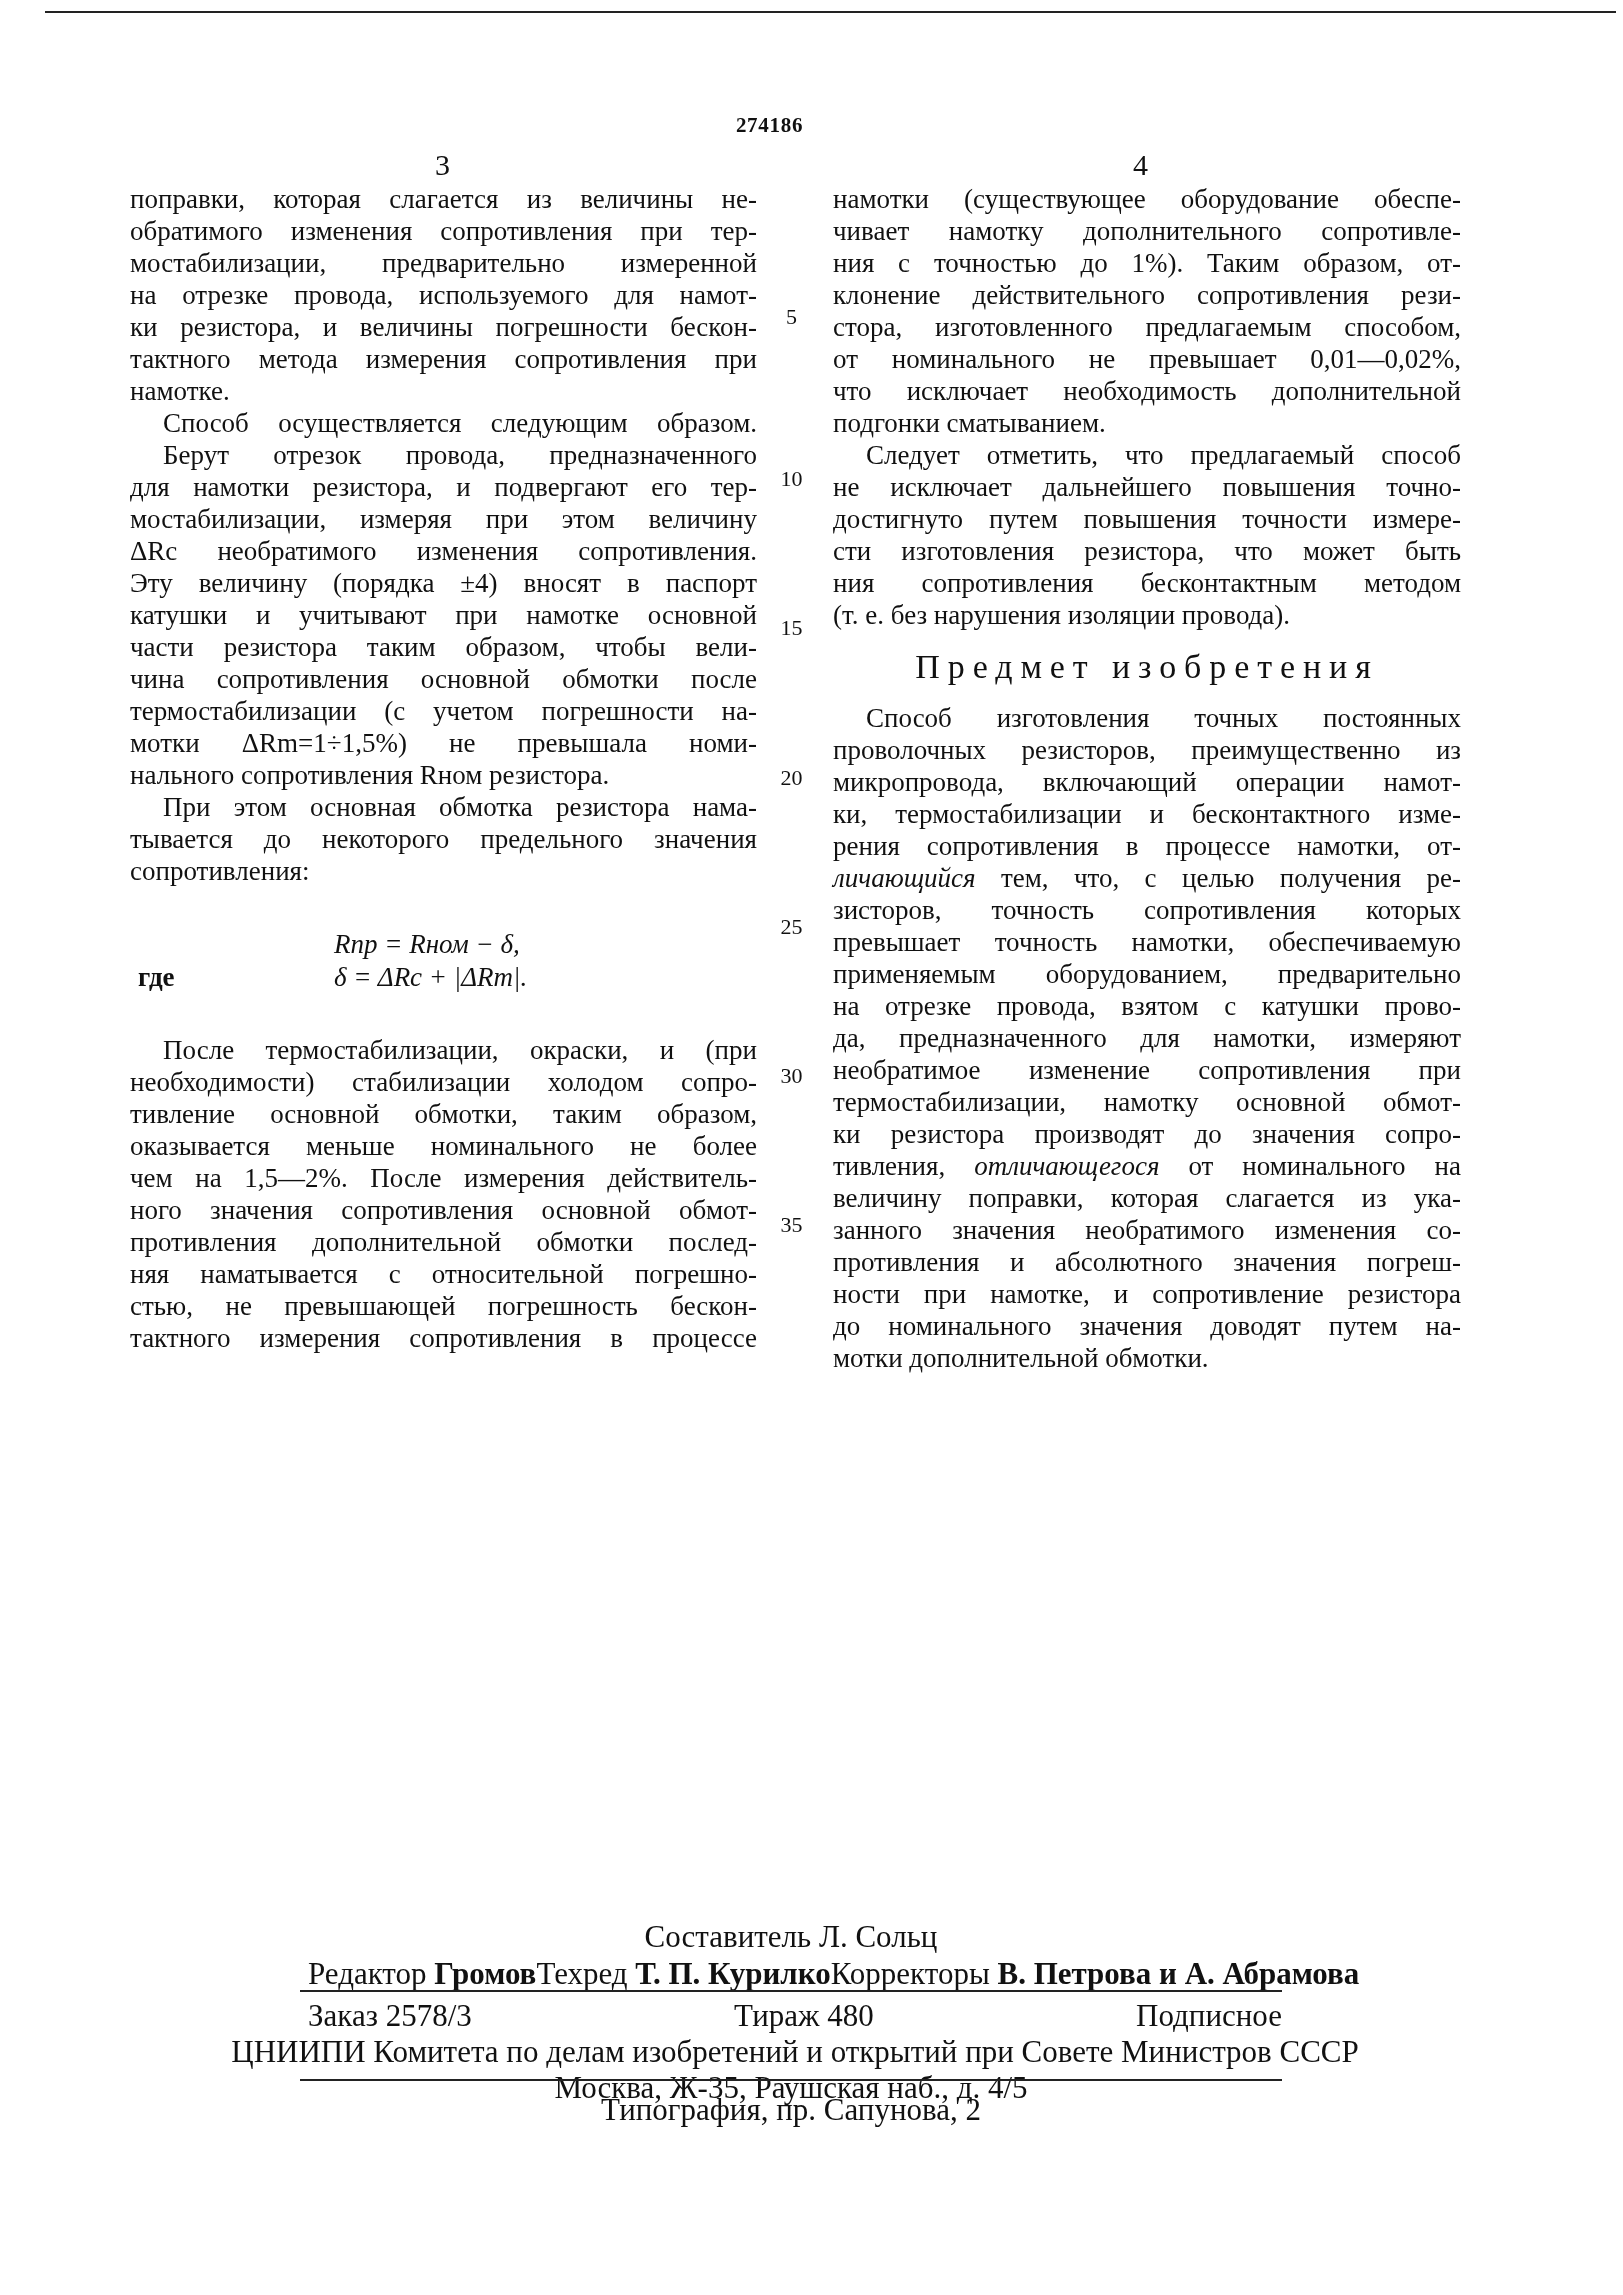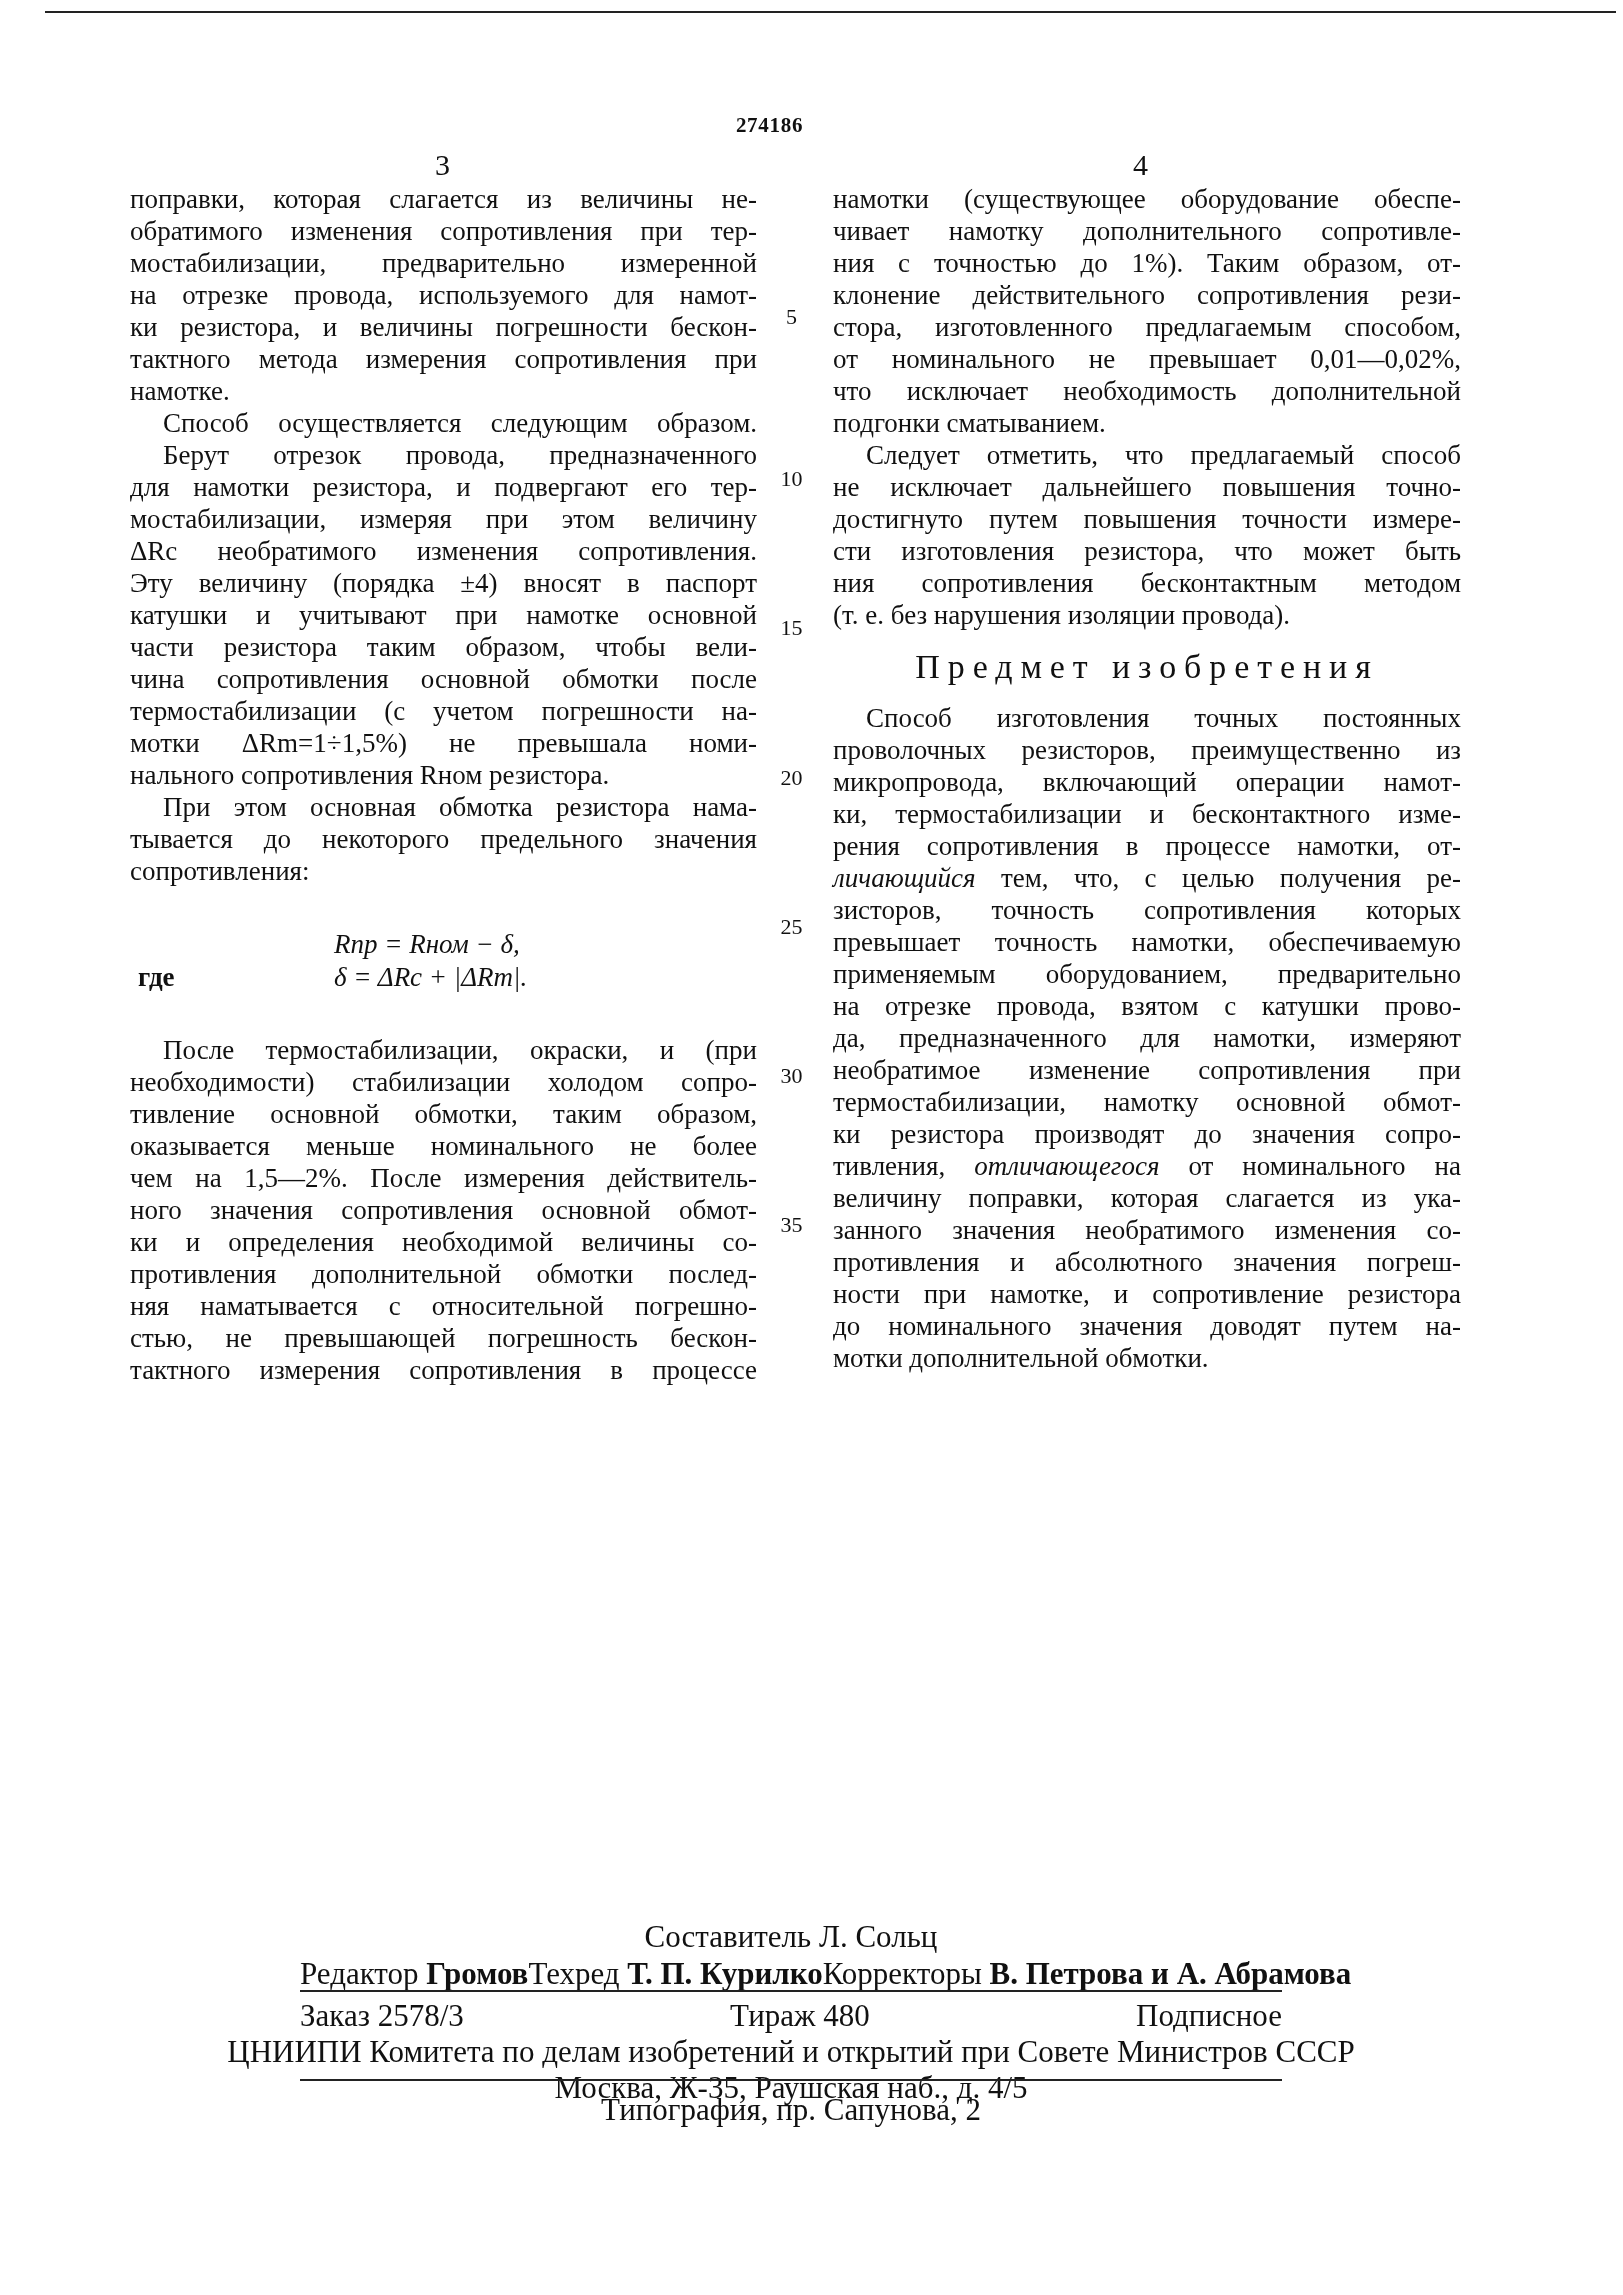--- a/index.html
+++ b/index.html
@@ -26,21 +26,21 @@
   i { font-style: italic; }
 
   .formula { position: relative; height: 65px; }
   .formula .gde { position: absolute; left: 8px; top: 33px; font-weight: bold; }
   .formula .f1 { position: absolute; left: 204px; top: 0; font-style: italic; }
   .formula .f2 { position: absolute; left: 204px; top: 33px; font-style: italic; }
 
   .gutter { position: absolute; left: 772px; font-size: 22px; width: 39px; text-align: center; }
 
   .imprint { position: absolute; left: 300px; width: 982px; font-size: 31px; }
-  .imprint .row { display: flex; justify-content: space-between; white-space: nowrap; }
+  .imprint .row { display: flex; justify-content: space-between; white-space: nowrap; margin-left: 8px; }
   .imprint .center { text-align: center; }
   .imprint b { font-weight: bold; }
   .imprint-rule { position: absolute; left: 300px; width: 982px; border-top: 2.6px solid #222; }
 </style>
 </head>
 <body>
 
 <div class="rule-top"></div>
 <div class="patent-no">274186</div>
 <div class="col-no left">3</div>
@@ -75,21 +75,20 @@
     <span class="gde">где</span>
     <span class="f2">δ = ΔRс + |ΔRm|.</span>
   </div>
   <div class="gap-lg"></div>
   <span class="line indent">После термостабилизации, окраски, и (при</span>
   <span class="line">необходимости) стабилизации холодом сопро-</span>
   <span class="line">тивление основной обмотки, таким образом,</span>
   <span class="line">оказывается меньше номинального не более</span>
   <span class="line">чем на 1,5—2%. После измерения действитель-</span>
   <span class="line">ного значения сопротивления основной обмот-</span>
-  <span class="line">ки и определения необходимой величины со-</span>
   <span class="line">противления дополнительной обмотки послед-</span>
   <span class="line">няя наматывается с относительной погрешно-</span>
   <span class="line">стью, не превышающей погрешность бескон-</span>
   <span class="line">тактного измерения сопротивления в процессе</span>
 </div>
 
 <div class="gutter" style="top:304px">5</div>
 <div class="gutter" style="top:466px">10</div>
 <div class="gutter" style="top:615px">15</div>
 <div class="gutter" style="top:765px">20</div>

